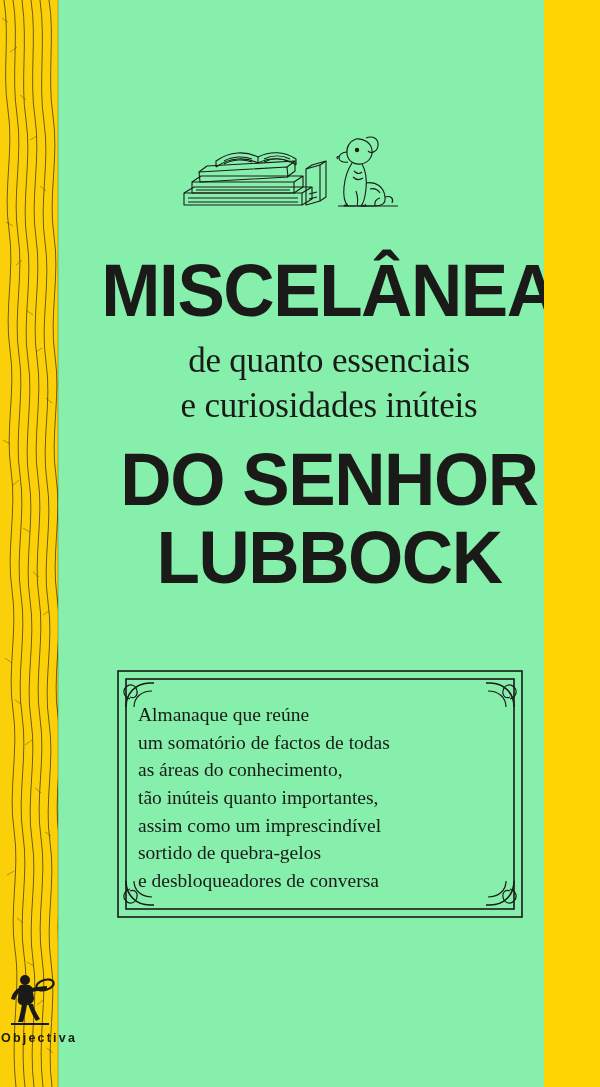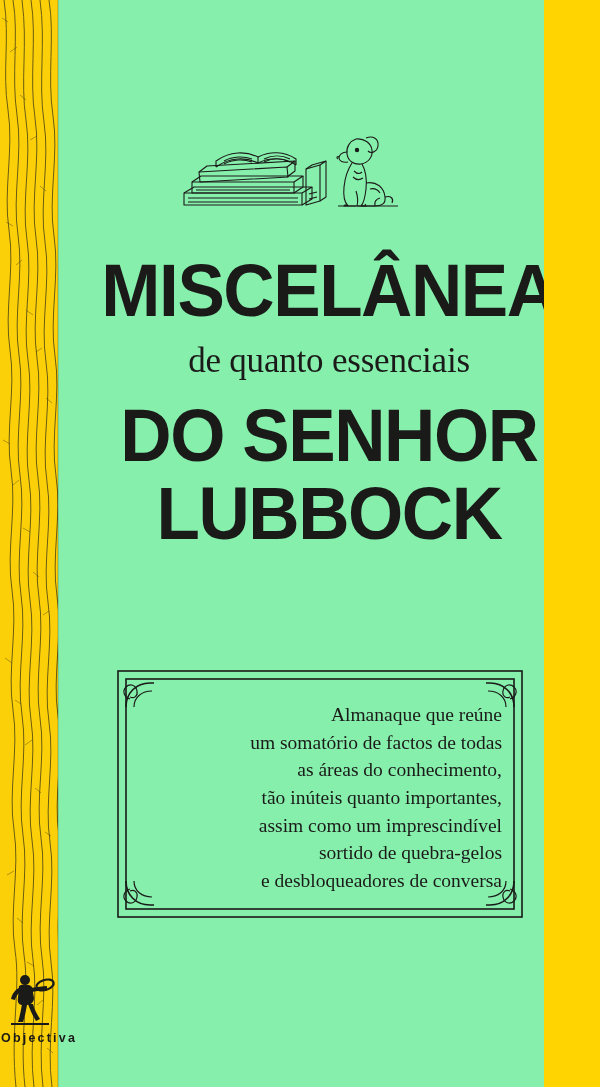--- a/index.html
+++ b/index.html
@@ -104,21 +104,21 @@
   }
   .blurb-frame .frame-svg {
     position: absolute;
     left: 0; top: 0;
   }
   .blurb-text {
     position: absolute;
     left: 28px;
     top: 38px;
     width: 364px;
-    text-align: right;
+    text-align: left;
     font-family: "Liberation Serif", serif;
     font-size: 19.5px;
     line-height: 1.42;
     color: #1A1A18;
     white-space: pre-line;
   }
 
   
   .publisher {
     position: absolute;
@@ -213,20 +213,21 @@
         <path d="M200 84 C204 83, 208 85, 210 88"></path>
 
         <path d="M168 101 L228 101"></path>
       </g>
     </svg>
   </div>
 
   <div class="title-block">
     <h1 class="title-main">MISCELÂNEA</h1>
     <p class="subtitle">de quanto essenciais</p>
+    <p class="subtitle" style="margin-top:2px">e curiosidades inúteis</p>
     <h2 class="title-second">DO SENHOR</h2>
     <h2 class="title-second" style="margin-top:4px">LUBBOCK</h2>
   </div>
 
   <div class="blurb-frame">
     <svg class="frame-svg" width="420" height="262" viewBox="0 0 420 262">
       <g fill="none" stroke="#1A1A18" stroke-width="1.6">
 
         <rect x="8" y="8" width="404" height="246"></rect>
 

